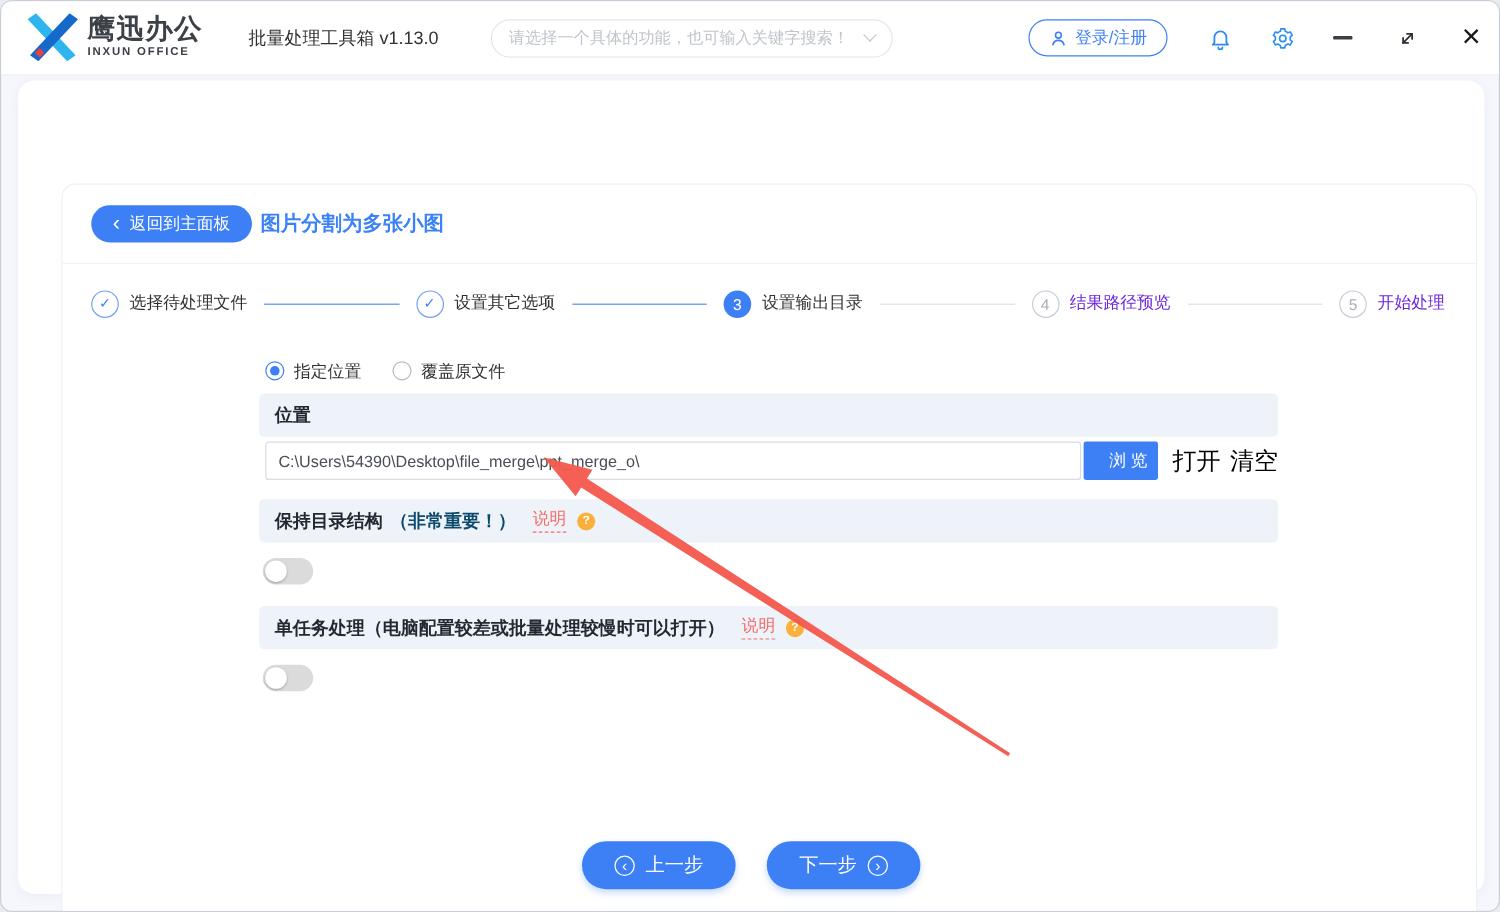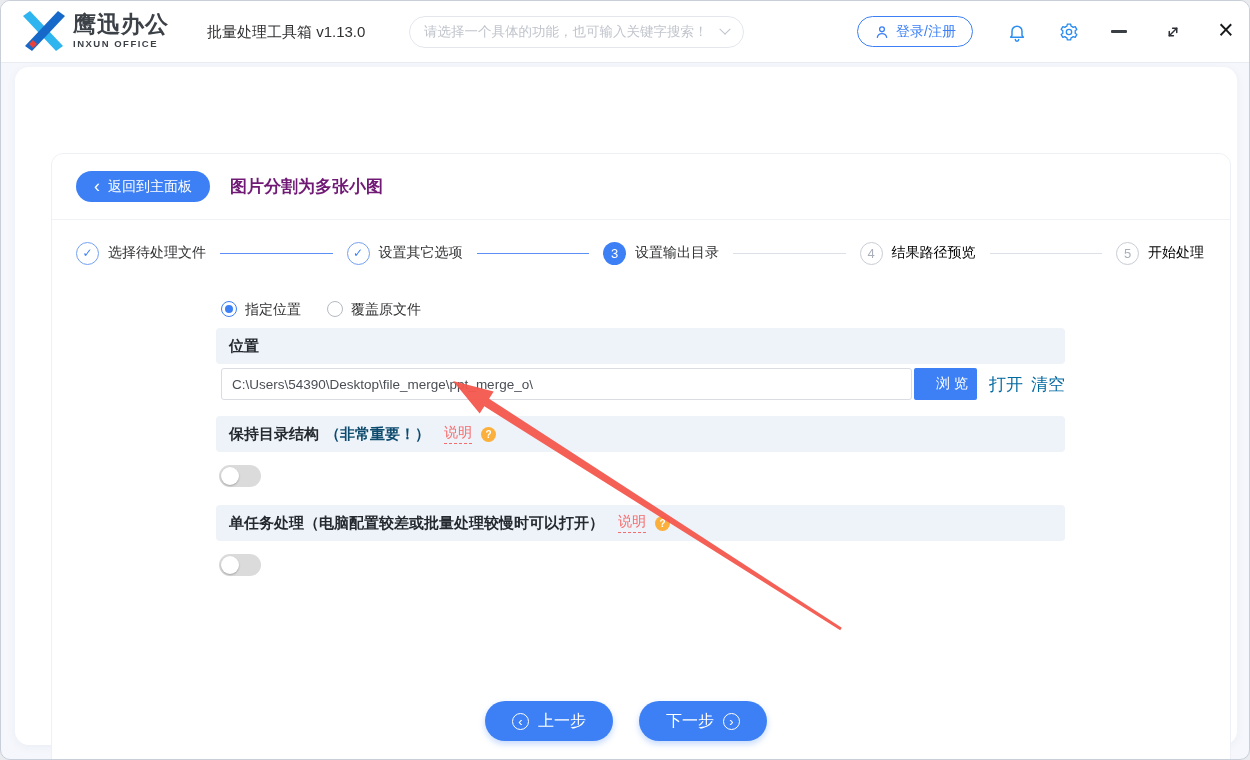--- a/index.html
+++ b/index.html
@@ -24,32 +24,32 @@
   .ic-min { left:1110px; top:29px; width:16px; height:3px; background:#3a3f45; border-radius:1px; }
   .ic-resize { left:1162px; }
   .ic-close { left:1214px; top:14px; width:22px; height:30px; font-size:27px; color:#17181a; line-height:30px; text-align:center; font-weight:300; }
 
   
   .card { position:absolute; left:14px; top:66px; width:1222px; height:678px; background:#fff; border-radius:14px; box-shadow:0 2px 10px rgba(40,60,100,0.05); }
   .panel { position:absolute; left:36px; top:86px; width:1180px; height:638px; background:#fff; border:1px solid #eef0f5; border-radius:12px; }
   .panel-head { display:flex; align-items:center; height:66px; padding-left:24px; border-bottom:1px solid #f0f2f6; }
   .back-btn { display:flex; align-items:center; gap:8px; height:31px; padding:0 18px; background:#3d80f6; color:#fff; border:none; border-radius:16px; font-size:14px; cursor:pointer; }
   .back-chev { font-size:18px; line-height:14px; margin-top:-2px; }
-  .page-title { margin-left:20px; font-size:17px; font-weight:bold; color:#701a75; }
+  .page-title { margin-left:7px; font-size:17px; font-weight:bold; color:#3b82f6; }
 
   
   .steps { display:flex; align-items:center; margin:18px 26px 0 24px; height:30px; }
   .step { display:flex; align-items:center; gap:9px; flex:none; }
   .step-circ { width:23px; height:23px; border-radius:50%; display:flex; align-items:center; justify-content:center; font-size:13px; flex:none; }
   .step.done .step-circ { border:1px solid #74a0f1; color:#3d80f6; background:#fff; font-size:12px; }
   .step.active .step-circ { background:#3d80f6; color:#fff; }
   .step.pending .step-circ { border:1px solid #c8ccd4; color:#a9aeb8; }
   .step-label { font-size:14px; white-space:nowrap; }
   .step.done .step-label, .step.active .step-label { color:#303133; }
-  .step.pending .step-label { color:#000000; }
+  .step.pending .step-label { color:#6d28d9; }
   .step-line { flex:1; height:0; border-top:1.5px solid #dcdfe6; margin:0 14px; }
   .step-line.blue { border-top-color:#5b8ff5; }
 
   
   .form { position:absolute; left:164px; top:136px; width:849px; }
   .bar { height:36px; background:#eef2f9; border-radius:4px; display:flex; align-items:center; padding-left:13px; gap:6px; }
   .bar-title { font-size:15px; font-weight:bold; color:#24292f; }
   .bar-red { font-size:15px; font-weight:bold; color:#0c4a6e; }
   .help-link { font-size:14px; color:#f56c6c; border-bottom:1px dashed #f56c6c; margin-left:8px; cursor:pointer; padding-bottom:1px; }
   .q-badge { width:15px; height:15px; border-radius:50%; background:#fbb03b; color:#fff; font-size:10px; font-weight:bold; display:flex; align-items:center; justify-content:center; margin-left:3px; cursor:pointer; }
@@ -57,21 +57,21 @@
   .radio-row { display:flex; align-items:center; gap:26px; padding:11px 0 9px 5px; }
   .radio { display:flex; align-items:flex-start; gap:8px; cursor:pointer; }
   .radio-dot { width:16px; height:16px; border-radius:50%; border:1px solid #b6bac2; background:#fff; position:relative; flex:none; }
   .radio.checked .radio-dot { border-color:#3d80f6; }
   .radio.checked .radio-dot::after { content:""; position:absolute; left:3px; top:3px; width:8px; height:8px; border-radius:50%; background:#3d80f6; }
   .radio-label { font-size:14px; color:#303133; }
 
   .path-row { display:flex; align-items:center; margin:2px 0 0 5px; padding-top:2px; }
   .path-input { width:706px; height:32px; border:1px solid #d9dce3; border-radius:3px; padding:0 10px; font-size:13.5px; color:#4a4e55; font-family:"Liberation Sans","DejaVu Sans",sans-serif; background:#fff; }
   .browse-btn { width:64px; height:32px; margin-left:2px; background:#3d80f6; color:#fff; border:none; border-radius:2px; font-size:14px; letter-spacing:4px; padding-left:17px; cursor:pointer; }
-  .txt-link { font-size:17px; color:#0369a1; margin-left:12px; cursor:pointer; white-space:nowrap; }
+  .txt-link { font-size:20px; color:#000000; margin-left:12px; cursor:pointer; white-space:nowrap; }
   .txt-link + .txt-link { margin-left:8px; }
 
   .toggle { width:42px; height:22px; border-radius:11px; background:#dbdbdb; position:relative; margin:13px 0 0 3px; cursor:pointer; }
   .toggle .knob { position:absolute; left:2px; top:2px; width:18px; height:18px; border-radius:50%; background:#fff; box-shadow:0 1px 2px rgba(0,0,0,0.25); }
   .gap14 { height:16px; }
   .gap16 { height:18px; }
 
   
   .footer { position:absolute; left:0; top:700px; width:1250px; display:flex; justify-content:center; gap:26px; }
   .nav-btn { height:40px; padding:0 27px; background:#3d80f6; color:#fff; border:none; border-radius:20px; font-size:16px; display:flex; align-items:center; gap:9px; cursor:pointer; box-shadow:0 3px 6px rgba(61,128,246,0.3); }

